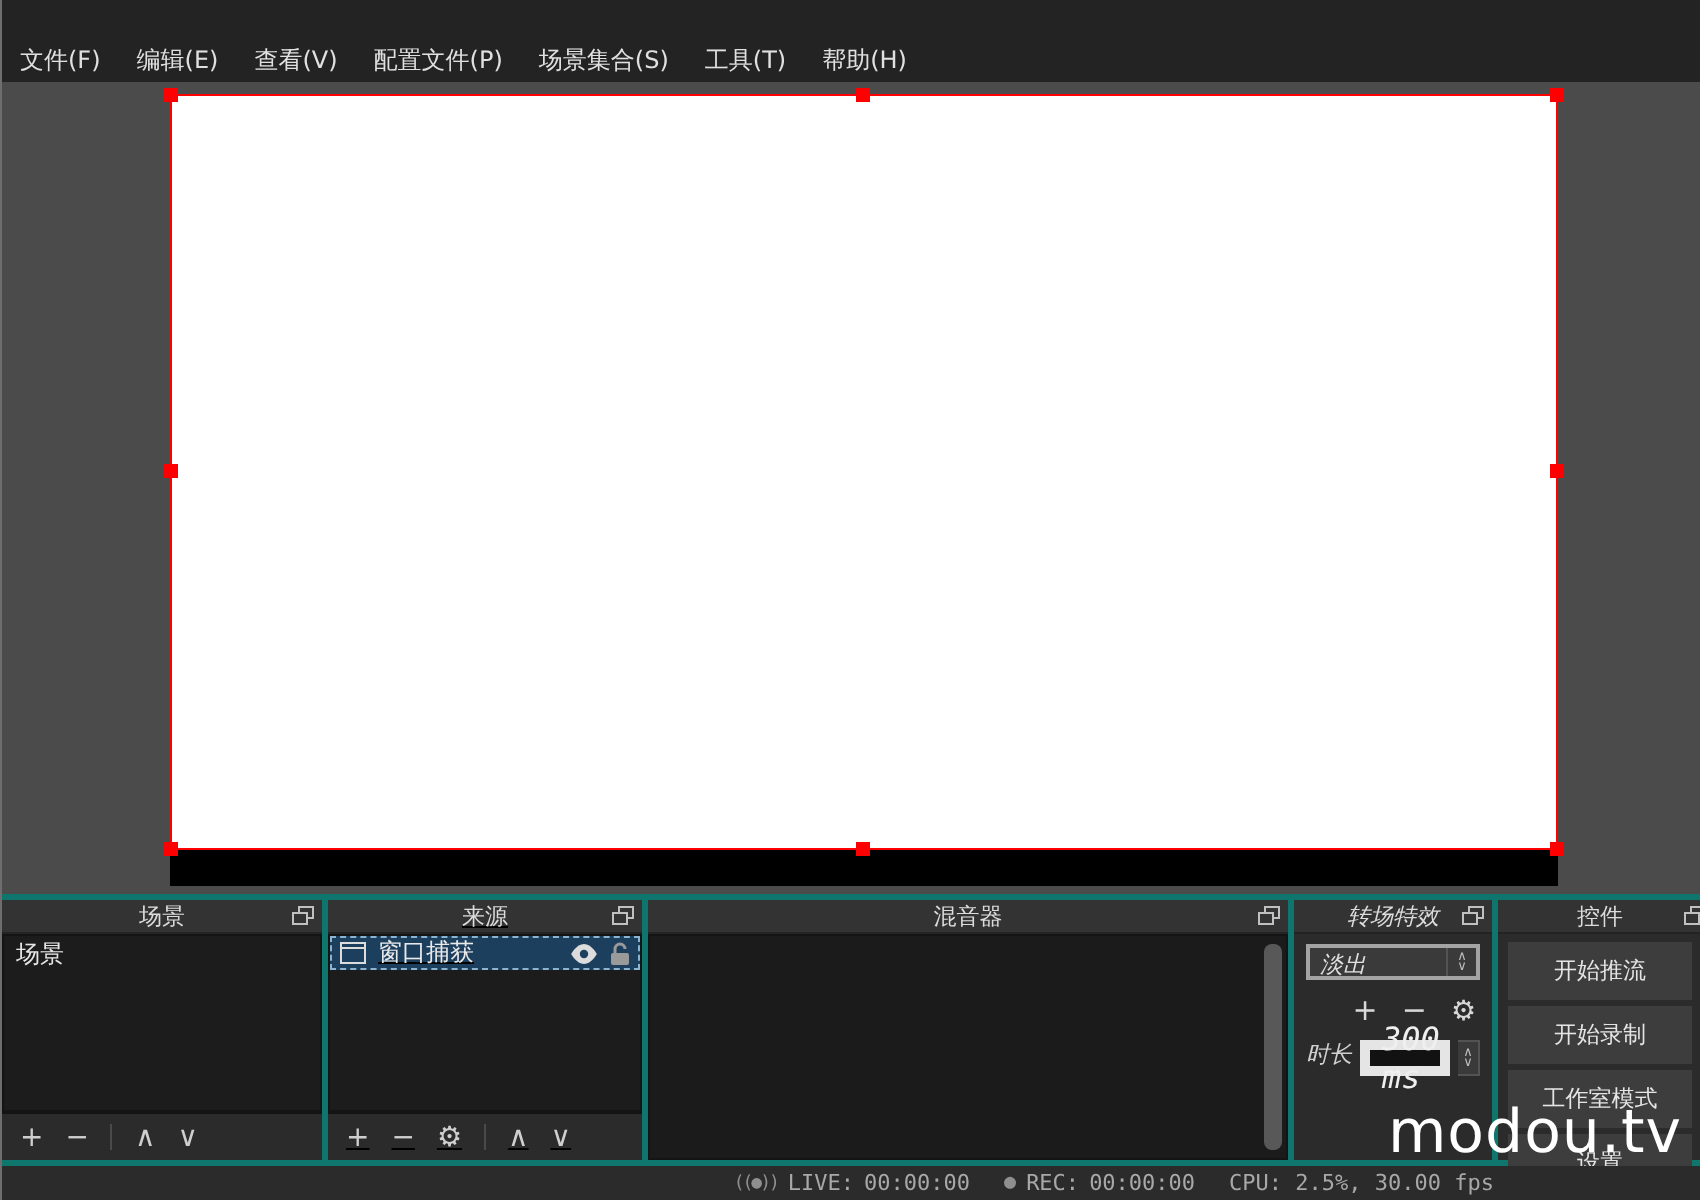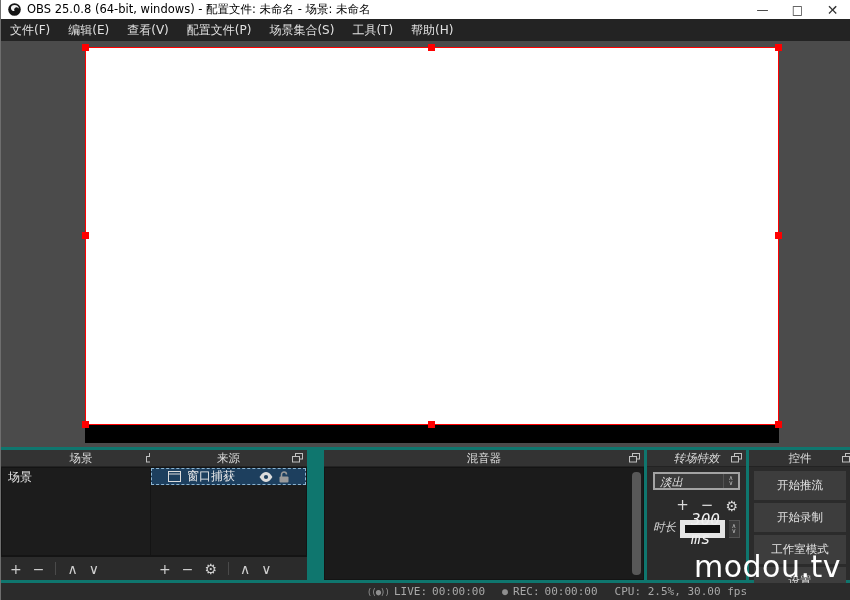--- a/index.html
+++ b/index.html
@@ -28,32 +28,32 @@
   .source-white { position:absolute; left:0; top:0; width:694px; height:378px; background:#ffffff;
     border:1px solid #ff0000; }
   .handle { position:absolute; width:7px; height:7px; background:#ff0000; }
   .h-tl{left:-4px;top:-4px} .h-tc{left:calc(50% - 4px);top:-4px} .h-tr{right:-4px;top:-4px}
   .h-ml{left:-4px;top:calc(50% - 4px)} .h-mr{right:-4px;top:calc(50% - 4px)}
   .h-bl{left:-4px;bottom:-4px} .h-bc{left:calc(50% - 4px);bottom:-4px} .h-br{right:-4px;bottom:-4px}
   
   .docks { position:absolute; top:447px; left:0; right:0; height:136px; background:#0f766e; }
   .panel { position:absolute; top:3px; bottom:3px; background:#2b2b2b; display:flex; flex-direction:column; }
   .panel-scenes { left:0; width:160px; }
-  .panel-sources { left:149px; width:157px; }
+  .panel-sources { left:163px; width:157px;text-decoration:underline; }
   .panel-mixer { left:323px; width:320px; }
   .panel-transitions { left:646px; width:99px;font-style:italic; }
   .panel-controls { left:748px; width:102px; }
   .panel-header { flex:none; height:17px; background:#333333; border-bottom:1px solid #232323;
     display:flex; align-items:center; justify-content:center; position:relative;
     font-size:11.5px; color:#dcdcdc; }
   .dock-icon { position:absolute; right:4px; top:3px; width:11px; height:10px; }
   .panel-list { flex:1; background:#1c1c1c; border:1px solid #141414; overflow:hidden;
     font-size:12px; color:#e6e6e6; }
   .scene-item { padding:1px 6px; }
-  .source-item { display:flex; align-items:center; gap:6px; height:17px; padding:0 16px;
+  .source-item { display:flex; align-items:center; gap:6px; height:17px; padding:0 4px;
     background:#1d3f5e; border:1px dashed #8ab4d2; }
   .source-item .label { flex:1; font-size:12px; color:#eaeaea; }
   .panel-toolbar { flex:none; height:24px; background:#2b2b2b; border-top:1px solid #141414;
     display:flex; align-items:center; gap:11px; padding:0 9px; color:#cfcfcf; font-size:14px; }
   .tb-divider { width:1px; height:13px; background:#4a4a4a; }
   .tb-icon { line-height:1; }
   .gear { font-size:14px; }
   
   .mixer-body { flex:1; background:#1b1b1b; border:1px solid #141414; position:relative; }
   .mixer-scrollbar { position:absolute; right:2px; top:4px; bottom:4px; width:9px;
@@ -87,32 +87,20 @@
   .rec-dot { font-size:10px; color:#8f8f8f; }
   
   .watermark { position:absolute; right:9px; bottom:16px; font-size:30px; color:#ffffff;
     z-index:10; letter-spacing:0.5px; }
 </style>
 </head>
 <body>
 
 <div class="window">
 
-  <div class="titlebar">
-    <svg class="obs-logo" viewBox="0 0 13 13">
-      <circle cx="6.5" cy="6.5" r="6.3" fill="#151515"></circle>
-      <path d="M6.5 1.9a4.6 4.6 0 0 1 4.55 4.1 c-.5-1.3-2.1-2.1-3.45-1.5-1.4.6-1.9 2.3-1 3.5-1.9.3-3.7-1.2-3.7-3.1 0-1.7 1.6-3 3.6-3z" fill="#f2f2f2"></path>
-    </svg>
-    <span class="title-text">OBS 25.0.8 (64-bit, windows) - 配置文件: 未命名 - 场景: 未命名</span>
-    <div class="win-controls">
-      <div class="win-btn">—</div>
-      <div class="win-btn">□</div>
-      <div class="win-btn close">✕</div>
-    </div>
-  </div>
 
   <div class="menubar">
     <span class="menu-item">文件(F)</span>
     <span class="menu-item">编辑(E)</span>
     <span class="menu-item">查看(V)</span>
     <span class="menu-item">配置文件(P)</span>
     <span class="menu-item">场景集合(S)</span>
     <span class="menu-item">工具(T)</span>
     <span class="menu-item">帮助(H)</span>
   </div>

